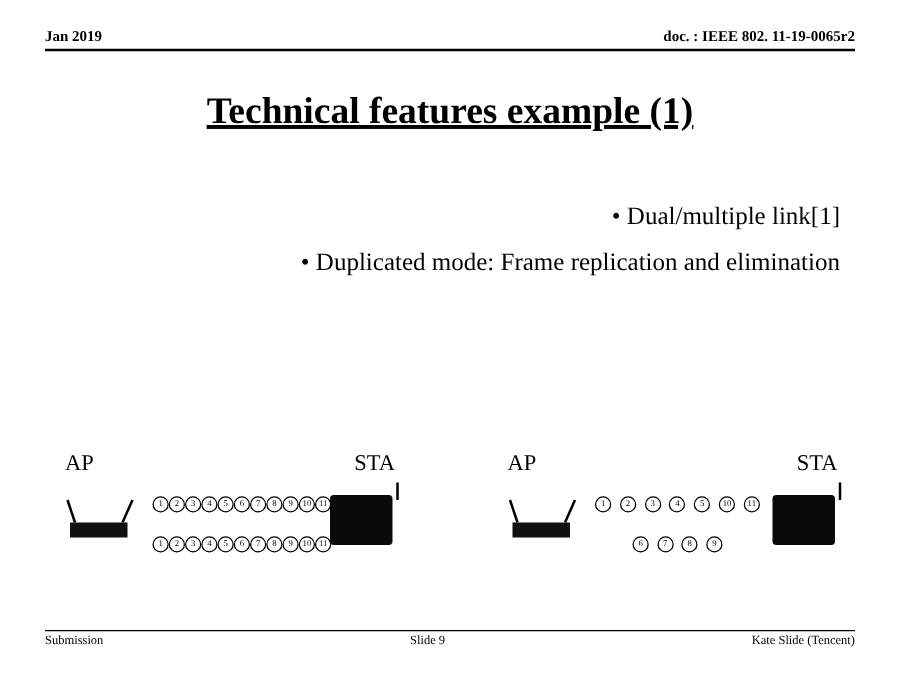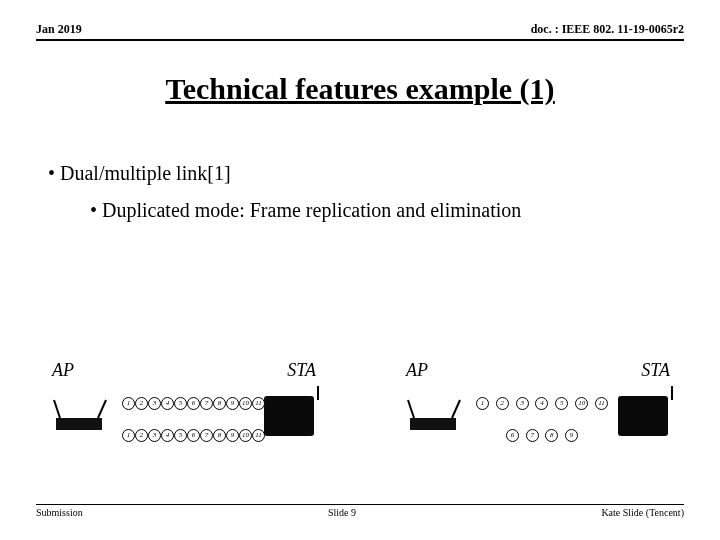--- a/index.html
+++ b/index.html
@@ -38,36 +38,36 @@
     font-weight: bold;
     font-size: 30px;
     text-decoration: underline;
   }
   .body {
     position: absolute;
     top: 148px;
     left: 48px;
     right: 48px;
     font-size: 20px;
+    text-align: right;
   }
   .lvl1 { margin: 14px 0 0 0; }
   .lvl2 { font-size: 20px; margin: 14px 0 0 42px; }
   .lvl3 { font-size: 16px; font-weight: bold; margin: 8px 0 0 84px; }
   .bul1::before { content: "• "; }
   .bul2::before { content: "• "; }
   .chk::before { content: "✓ "; }
   .diagrams {
     position: absolute;
     top: 344px;
     left: 30px;
     right: 30px;
     height: 130px;
     display: flex;
     gap: 48px;
-    font-style: italic;
   }
   .dg { flex: 1; position: relative; }
   .lbl {
     position: absolute;
     font-size: 18px;
     font-family: "Times New Roman", serif;
   }
   .ftr {
     position: absolute;
     bottom: 22px;

